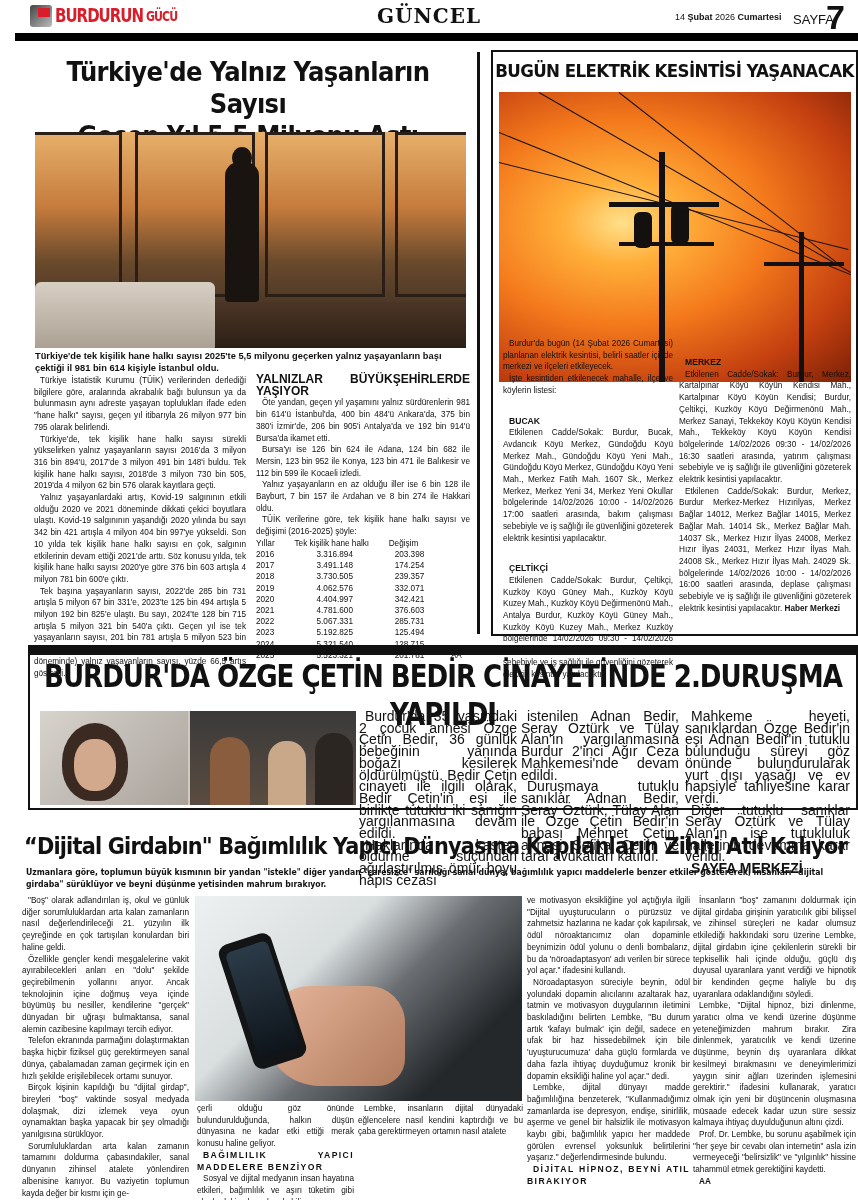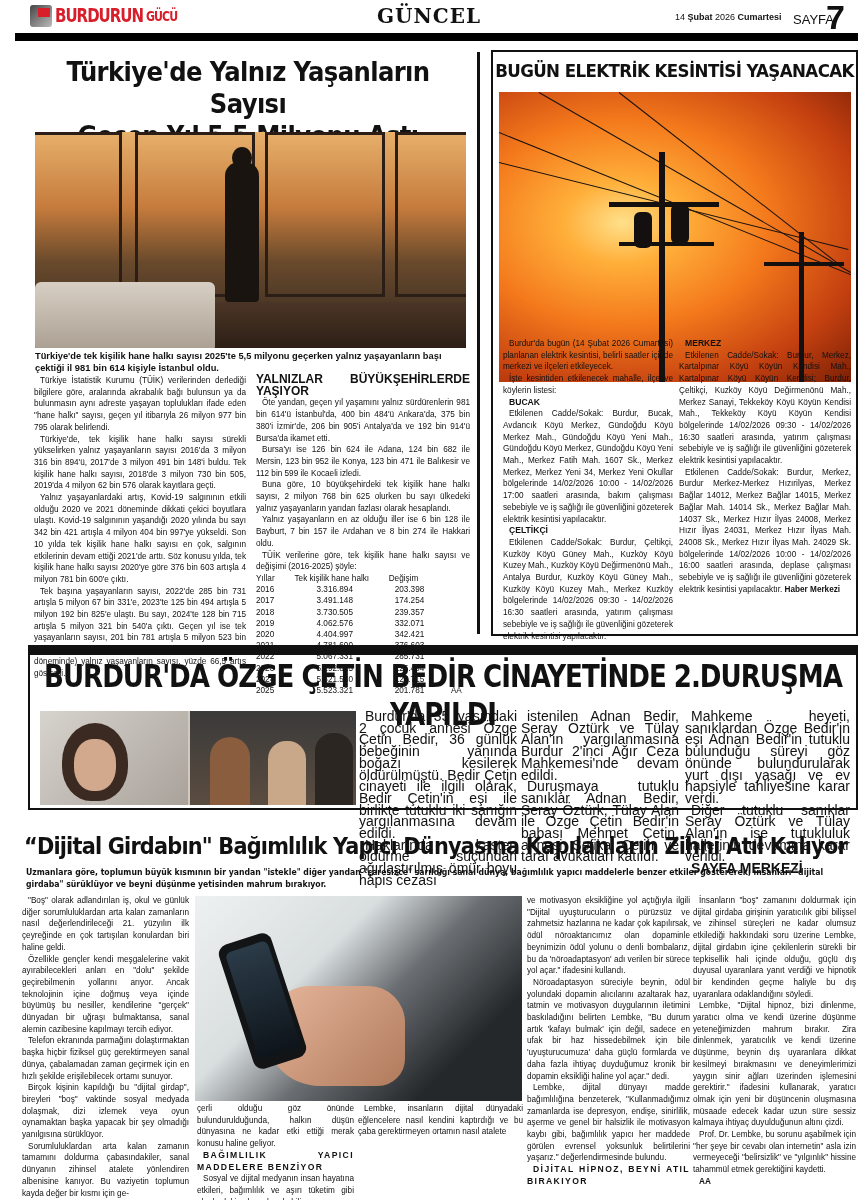--- a/index.html
+++ b/index.html
@@ -40,21 +40,21 @@
   .credit { font-weight: 700; }
 
   
   #a2 { left: 491px; top: 50px; width: 367px; height: 586px; border: 2px solid #111; }
   #a2-title { left: 0; top: 8px; width: 363px; text-align: center; font-family: "DejaVu Sans Condensed","DejaVu Sans", sans-serif; font-weight: 900; font-size: 18.5px; letter-spacing: -0.6px; }
   #a2-img { left: 6px; top: 40px; width: 352px; height: 290px; background: radial-gradient(ellipse at 35% 45%, #ffe08a 0%, #ffaf3a 18%, #f47a1c 45%, #c44010 75%, #7a2006 100%); overflow: hidden; }
   .pole { position:absolute; background:#151010; }
   .wire { position:absolute; height:1px; background:#1a1210; transform-origin:left center; }
   #a2-col1 { left: 10px; top: 286px; width: 170px; }
   #a2-col2 { left: 186px; top: 286px; width: 172px; }
-  .region { font-weight: 700; font-size: 8.6px; text-indent: 6px; }
+  .region { font-weight: 700; font-size: 8.6px; text-indent: 6px; margin-top: 19px; }
 
   
   #a3 { left: 28px; top: 645px; width: 830px; height: 165px; border: 2px solid #111; border-top-width: 10px; }
   #a3-title { left: 0; top: 6px; width: 826px; text-align: center; font-family: "DejaVu Sans Condensed","DejaVu Sans", sans-serif; font-weight: 900; font-size: 29px; letter-spacing: -1px; transform: scaleY(1.12); }
   #a3-img { left: 10px; top: 56px; width: 316px; height: 94px; background: #cfc9c0; overflow: hidden; }
   #a3-img .left { position:absolute; left:0; top:0; width:148px; height:94px; background: linear-gradient(135deg,#d7d3cd,#a9a29b); }
   #a3-img .face { position:absolute; left:22px; top:12px; width:66px; height:78px; border-radius:50% 50% 44% 44%; background:#3b2a22; }
   #a3-img .face2 { position:absolute; left:34px; top:28px; width:42px; height:52px; border-radius:45%; background:#d2a98c; }
   #a3-img .right { position:absolute; left:150px; top:0; width:166px; height:94px; background: linear-gradient(180deg,#3a3a3a,#5b4c40); }
   #a3-img .p1 { position:absolute; left:170px; top:26px; width:40px; height:68px; background:#8a5d3f; border-radius:20px 20px 0 0; }
@@ -121,21 +121,20 @@
   <div class="abs col" id="a1-col1">
     <p>Türkiye İstatistik Kurumu (TÜİK) verilerinden derlediği bilgilere göre, aralarında akrabalık bağı bulunsun ya da bulunmasın aynı adreste yaşayan toplulukları ifade eden "hane halkı" sayısı, geçen yıl itibarıyla 26 milyon 977 bin 795 olarak belirlendi.</p>
     <p>Türkiye'de, tek kişilik hane halkı sayısı sürekli yükselirken yalnız yaşayanların sayısı 2016'da 3 milyon 316 bin 894'ü, 2017'de 3 milyon 491 bin 148'i buldu. Tek kişilik hane halkı sayısı, 2018'de 3 milyon 730 bin 505, 2019'da 4 milyon 62 bin 576 olarak kayıtlara geçti.</p>
     <p>Yalnız yaşayanlardaki artış, Kovid-19 salgınının etkili olduğu 2020 ve 2021 döneminde dikkati çekici boyutlara ulaştı. Kovid-19 salgınının yaşandığı 2020 yılında bu sayı 342 bin 421 artışla 4 milyon 404 bin 997'ye yükseldi. Son 10 yılda tek kişilik hane halkı sayısı en çok, salgının etkilerinin devam ettiği 2021'de arttı. Söz konusu yılda, tek kişilik hane halkı sayısı 2020'ye göre 376 bin 603 artışla 4 milyon 781 bin 600'e çıktı.</p>
     <p>Tek başına yaşayanların sayısı, 2022'de 285 bin 731 artışla 5 milyon 67 bin 331'e, 2023'te 125 bin 494 artışla 5 milyon 192 bin 825'e ulaştı. Bu sayı, 2024'te 128 bin 715 artışla 5 milyon 321 bin 540'a çıktı. Geçen yıl ise tek yaşayanların sayısı, 201 bin 781 artışla 5 milyon 523 bin 321'e yükseldi. Böylece son 10 yılda (2016-2025 döneminde) yalnız yaşayanların sayısı, yüzde 66,5 artış gösterdi.</p>
   </div>
   <div class="abs col" id="a1-col2">
     <p class="subhead">YALNIZLAR BÜYÜKŞEHİRLERDE YAŞIYOR</p>
     <p>Öte yandan, geçen yıl yaşamını yalnız sürdürenlerin 981 bin 614'ü İstanbul'da, 400 bin 484'ü Ankara'da, 375 bin 380'i İzmir'de, 206 bin 905'i Antalya'da ve 192 bin 914'ü Bursa'da ikamet etti.</p>
     <p>Bursa'yı ise 126 bin 624 ile Adana, 124 bin 682 ile Mersin, 123 bin 952 ile Konya, 123 bin 471 ile Balıkesir ve 112 bin 599 ile Kocaeli izledi.</p>
-    <p>Buna göre, 10 büyükşehirdeki tek kişilik hane halkı sayısı, 2 milyon 768 bin 625 olurken bu sayı ülkedeki yalnız yaşayanların yarıdan fazlası olarak hesaplandı.</p>
     <p>Yalnız yaşayanların en az olduğu iller ise 6 bin 128 ile Bayburt, 7 bin 157 ile Ardahan ve 8 bin 274 ile Hakkari oldu.</p>
     <p>TÜİK verilerine göre, tek kişilik hane halkı sayısı ve değişimi (2016-2025) şöyle:</p>
     <table class="stats">
       <thead>
         <tr>
           <th style="text-align:left;width:18%;">Yıllar</th>
           <th style="text-align:left;width:44%;">Tek kişilik hane halkı</th>
           <th style="text-align:left;">Değişim</th>
         </tr>
       </thead>

